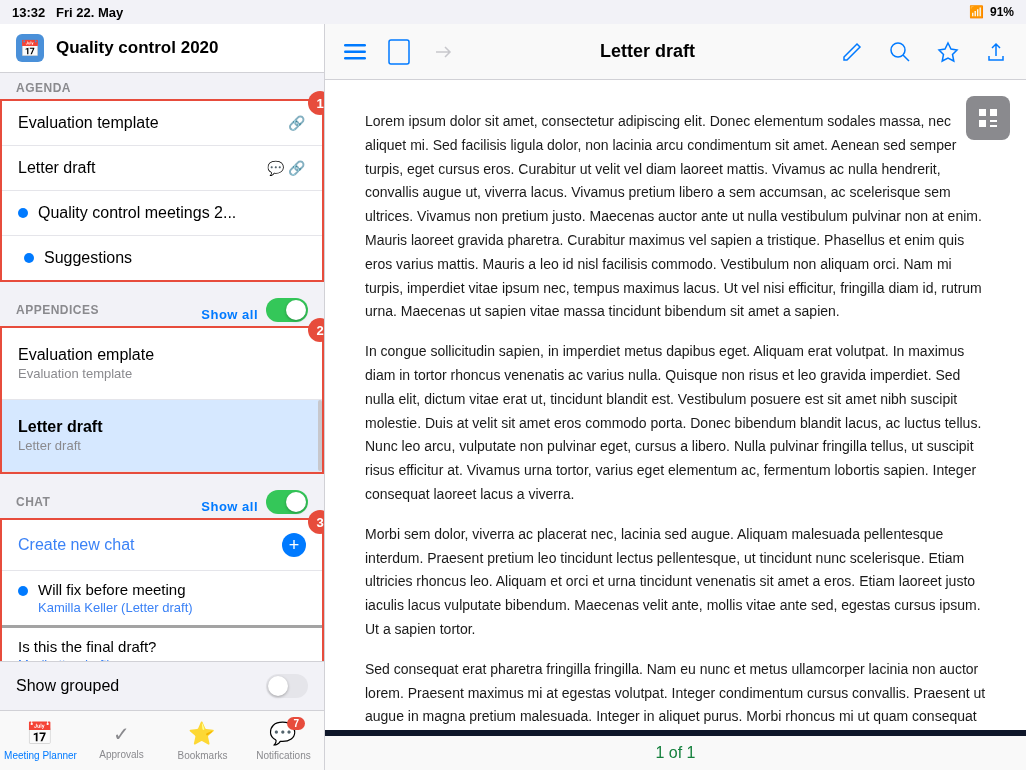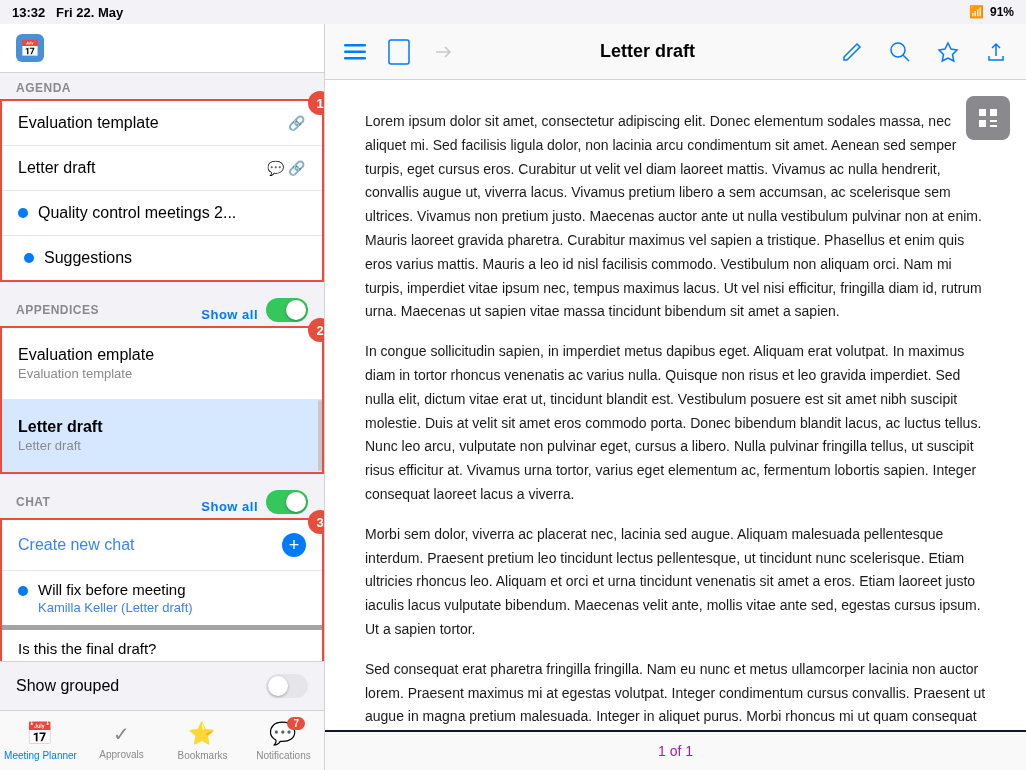--- a/index.html
+++ b/index.html
@@ -39,21 +39,21 @@
 
     
     .appendix-item { padding: 18px 16px; border-bottom: 1px solid #e5e5ea; background: white; cursor: pointer; }
     .appendix-item.selected { background: #d6e8ff; }
     .appendix-item-title { font-size: 16px; color: #000; font-weight: 500; }
     .appendix-item-subtitle { font-size: 13px; color: #8a8a8e; margin-top: 2px; }
     .create-chat { padding: 13px 16px; border-bottom: 1px solid #e5e5ea; display: flex; align-items: center; justify-content: space-between; background: white; cursor: pointer; }
     .create-chat-text { font-size: 16px; color: #3b82f6; font-weight: 500; }
     .plus-circle { width: 24px; height: 24px; background: #007aff; border-radius: 50%; display: flex; align-items: center; justify-content: center; color: white; font-size: 18px; line-height: 1; }
 
-    .chat-item { padding: 10px 16px; border-bottom: 5px solid #a3a3a3; background: white; display: flex; gap: 10px; align-items: flex-start; cursor: pointer; }
+    .chat-item { padding: 10px 16px; border-bottom: 3px solid #a3a3a3; background: white; display: flex; gap: 10px; align-items: flex-start; cursor: pointer; }
     .chat-item-dot { width: 10px; height: 10px; background: #007aff; border-radius: 50%; flex-shrink: 0; margin-top: 5px; }
     .chat-item-body { flex: 1; }
     .chat-item-title { font-size: 15px; color: #000; font-weight: 500; }
     .chat-item-meta { font-size: 13px; color: #3b82f6; margin-top: 2px; }
 
     
     .sidebar-bottom { padding: 12px 16px; background: #f2f2f7; display: flex; align-items: center; justify-content: space-between; border-top: 1px solid #d1d1d6; }
     .show-grouped-text { font-size: 16px; color: #000; }
     .toggle-off { width: 42px; height: 24px; background: #e5e5ea; border-radius: 12px; position: relative; cursor: pointer; }
     .toggle-off-thumb { width: 20px; height: 20px; background: white; border-radius: 50%; position: absolute; top: 2px; left: 2px; box-shadow: 0 1px 3px rgba(0,0,0,0.3); }
@@ -81,21 +81,21 @@
 
     
     .content-body { flex: 1; overflow-y: auto; padding: 30px 40px; position: relative; }
     .content-text { font-size: 14px; line-height: 1.7; color: #1a1a1a; }
     .content-text p { margin-bottom: 16px; }
 
     
     .content-side-icon { position: absolute; top: 16px; right: 16px; width: 44px; height: 44px; background: #8a8a8e; border-radius: 8px; display: flex; align-items: center; justify-content: center; color: white; font-size: 20px; }
 
     
-    .content-footer { height: 40px; background: #f9f9f9; border-top: 2px solid #0f172a; display: flex; align-items: center; justify-content: center; font-size: 14px; color: #a21caf; }
+    .content-footer { height: 40px; background: #f9f9f9; border-top: 6px solid #0f172a; display: flex; align-items: center; justify-content: center; font-size: 16px; color: #15803d; }
   </style>
 </head>
 <body>
 
 <div class="status-bar">
   <div>
     <span>13:32</span> &nbsp; <span>Fri 22. May</span>
   </div>
   <div class="status-right">
     <span>📶</span>
@@ -104,20 +104,21 @@
 </div>
 
 <div class="main-layout">
 
   <div class="sidebar">
 
     <div class="sidebar-header">
       <div class="sidebar-header-icon">
         <span style="color:white;font-size:16px;">📅</span>
       </div>
+      <span class="sidebar-header-title">Quality control 2020</span>
     </div>
 
     <div class="sidebar-scroll">
 
       <div style="position:relative;">
         <div class="section-header">
           <span>AGENDA</span>
         </div>
 
         <div style="border: 2px solid #e74c3c; position: relative;">

